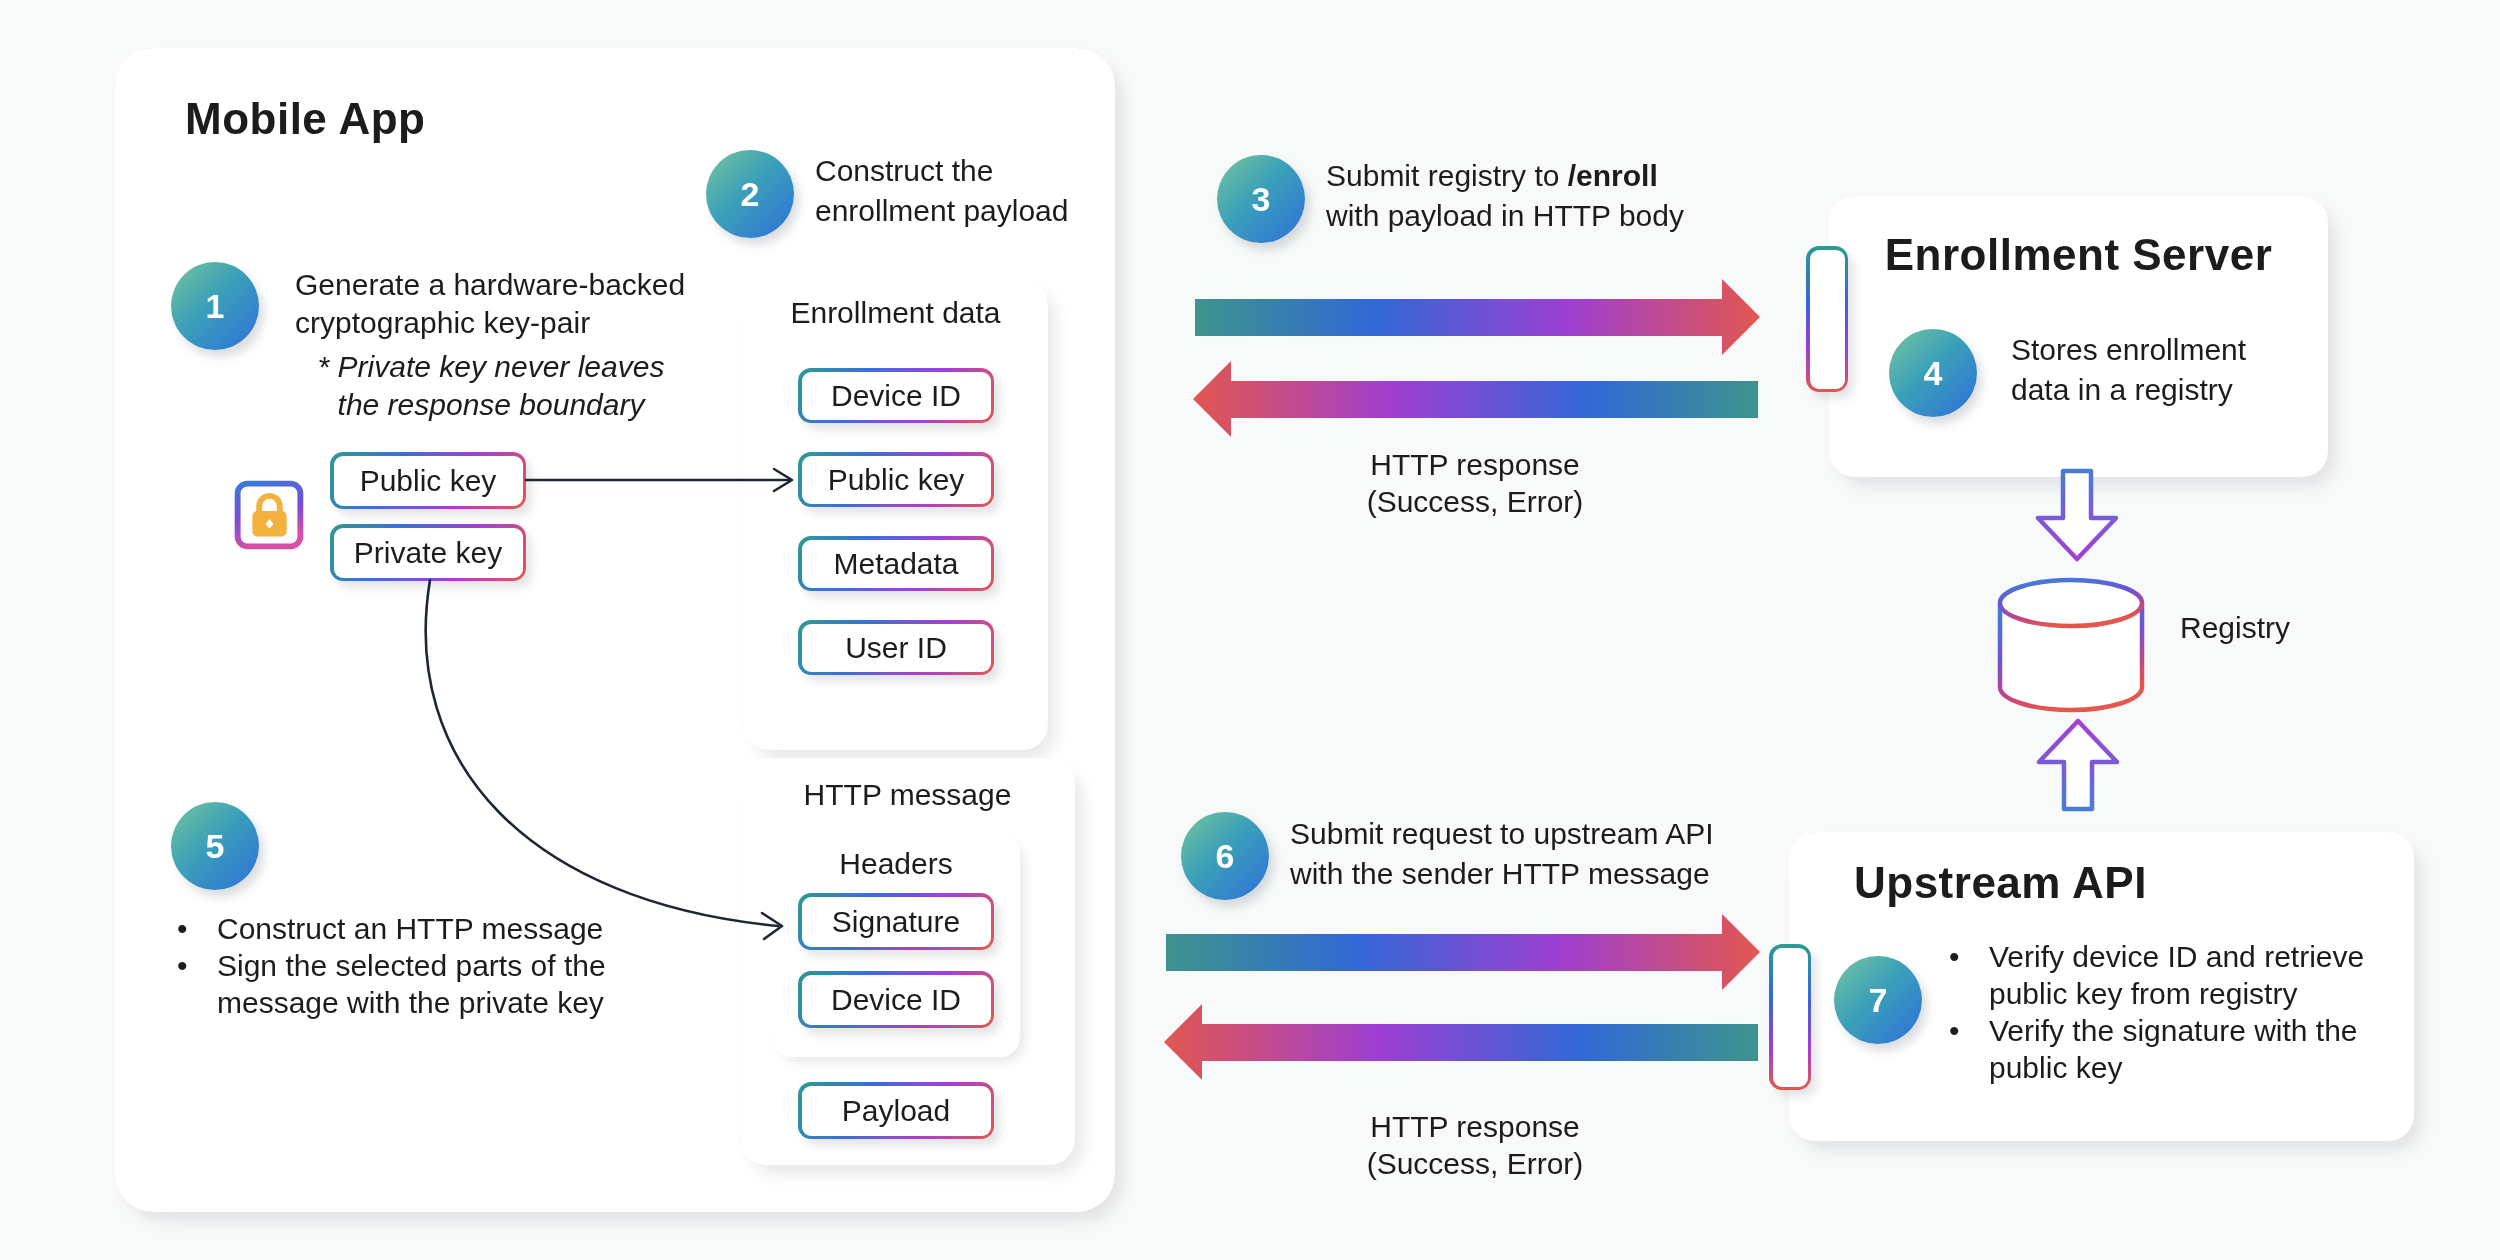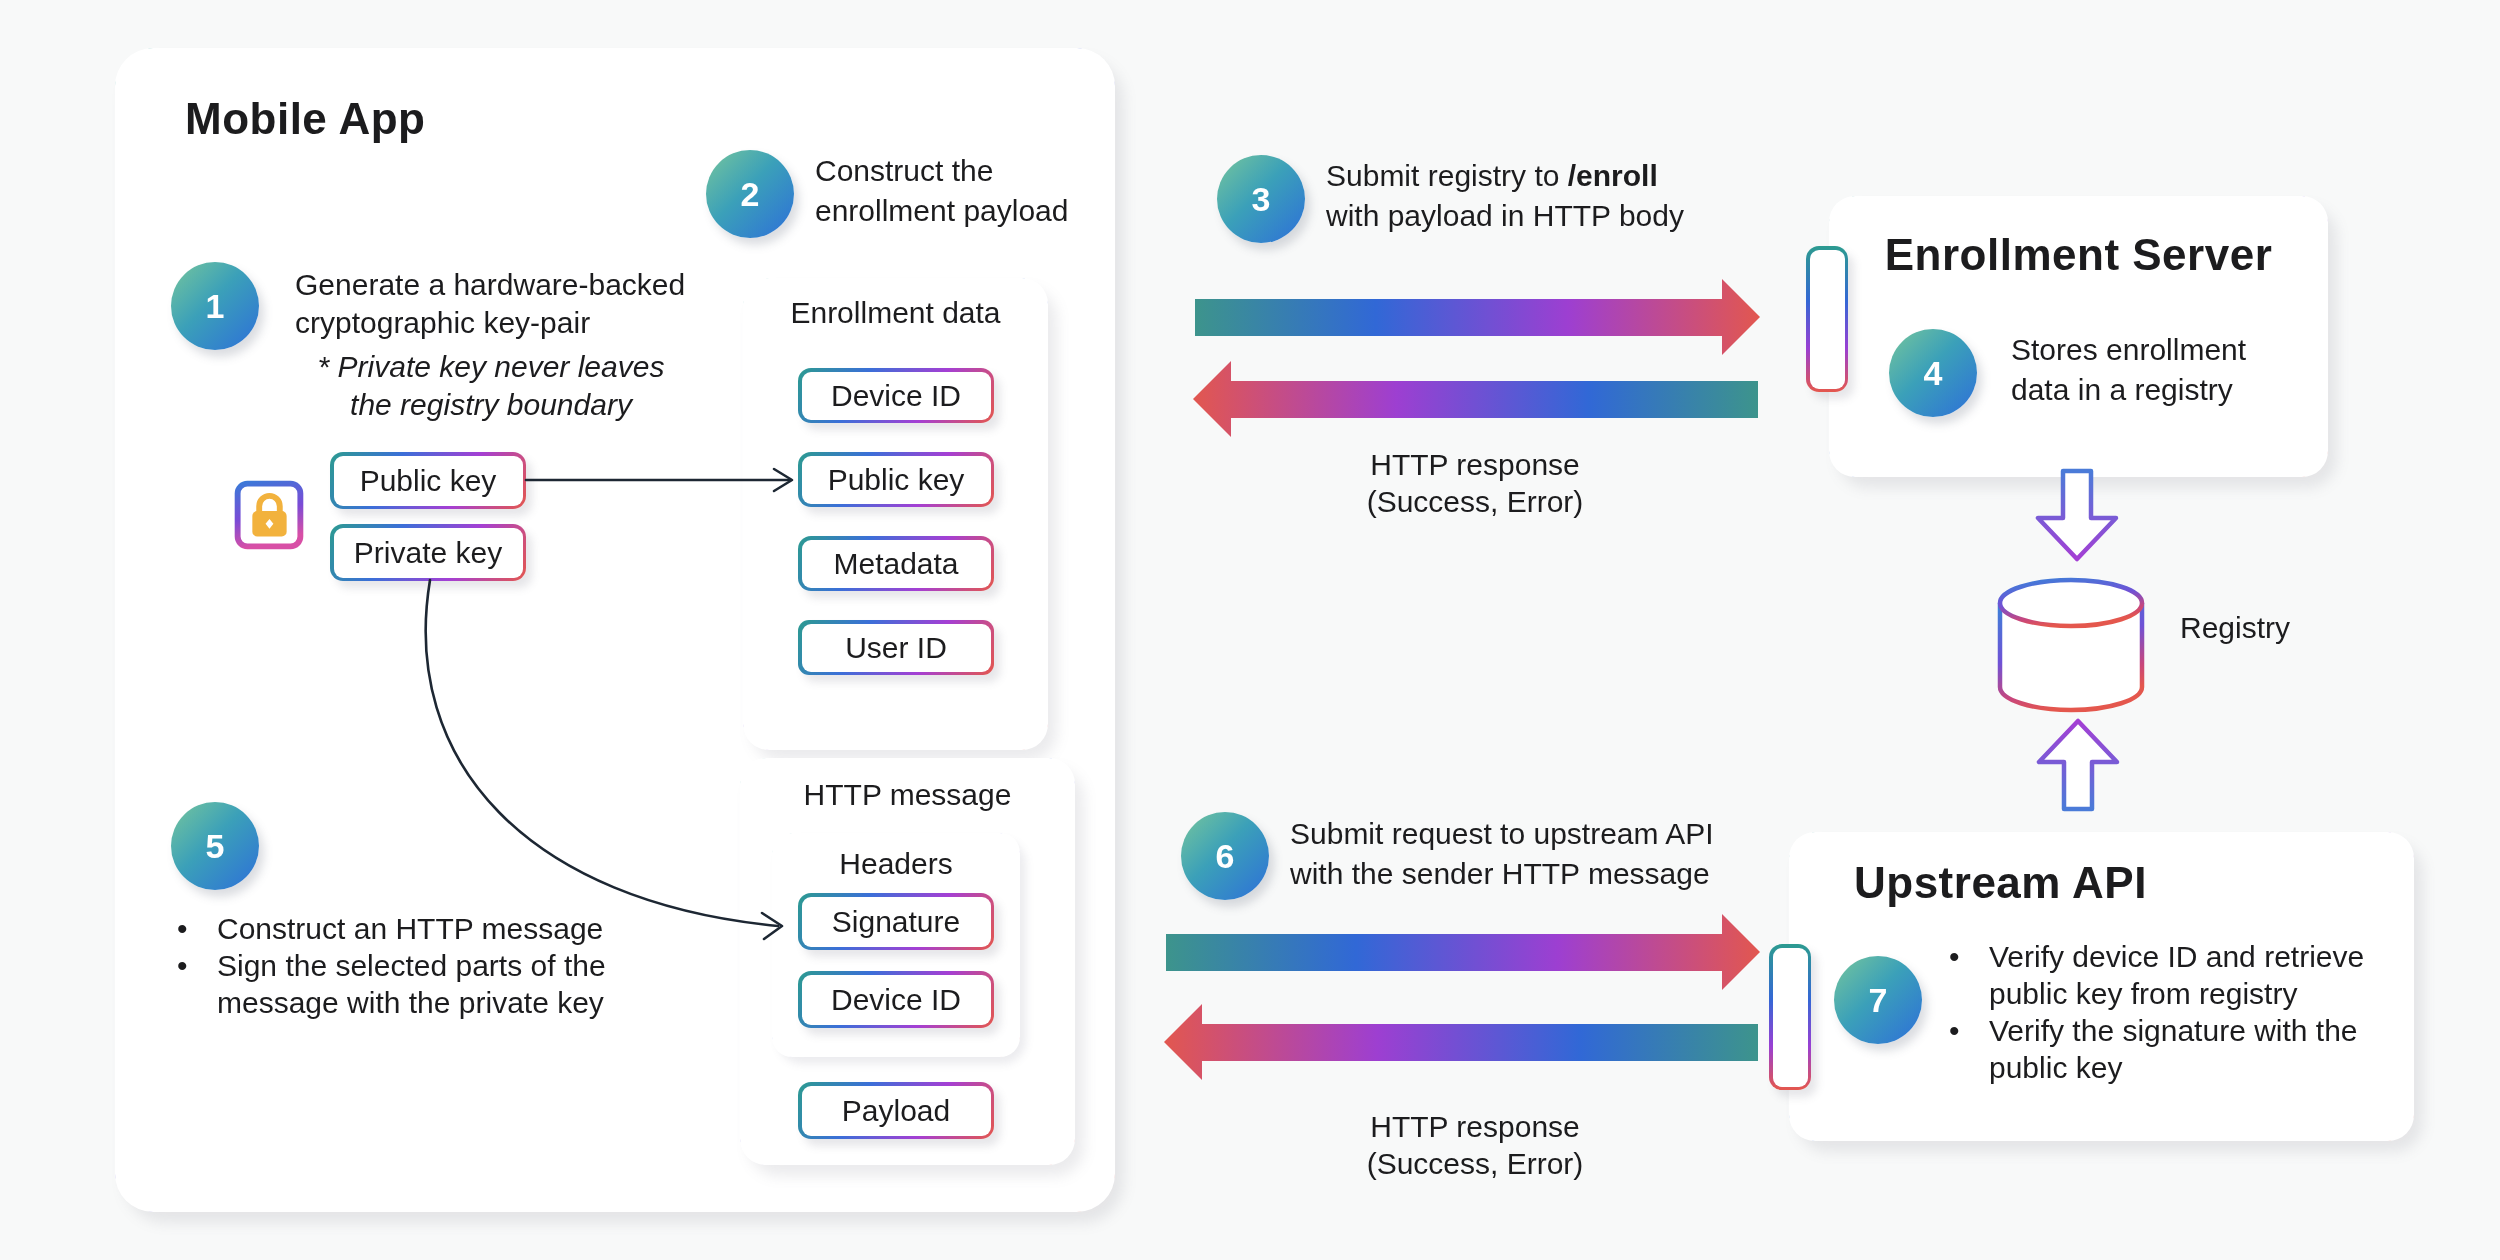--- a/index.html
+++ b/index.html
@@ -45,21 +45,21 @@
     <div class="in"></div>
 
     <div class="title" style="left:70px;top:46px;">Mobile App</div>
 
     <div class="badge" style="left:56px;top:214px;">
       <span>1</span>
     </div>
     <div class="t" style="left:180px;top:218px;width:420px;line-height:38px;">Generate a hardware-backed cryptographic key-pair</div>
     <div class="t note" style="left:196px;top:300px;width:360px;">
       <div>* Private key never leaves</div>
-      <div>the registry boundary</div>
+      <div>the response boundary</div>
     </div>
 
     <svg class="icon-svg" style="left:105px;top:418px;" width="98" height="98" viewBox="0 0 100 100">
       <defs>
         <linearGradient id="chipGrad" x1="0" y1="0" x2="0.25" y2="1">
           <stop offset="0" stop-color="#3b79d8"></stop>
             <stop offset="0.55" stop-color="#7a4bd6"></stop>
             <stop offset="1" stop-color="#d84fa6"></stop>
         </linearGradient>
       </defs>
@@ -107,21 +107,21 @@
       <div class="boxlabel" style="top:18px;">Enrollment data</div>
       <div class="gbox item rS" style="left:55px;top:90px;width:196px;height:55px;">
         <div class="in">Device ID</div>
       </div>
       <div class="gbox item rS" style="left:55px;top:174px;width:196px;height:55px;">
         <div class="in">Public key</div>
       </div>
       <div class="gbox item rS" style="left:55px;top:258px;width:196px;height:55px;">
         <div class="in">Metadata</div>
       </div>
-      <div class="gbox item rS" style="left:55px;top:342px;width:196px;height:55px;border-radius:11px;">
+      <div class="gbox item rS" style="left:55px;top:342px;width:196px;height:55px;">
         <div class="in">User ID</div>
       </div>
     </div>
 
     <div class="badge" style="left:56px;top:754px;">
       <span>5</span>
     </div>
     <div class="bullets" style="left:62px;top:862px;width:450px;">
       <div class="brow">
         <span class="dot">•</span>

